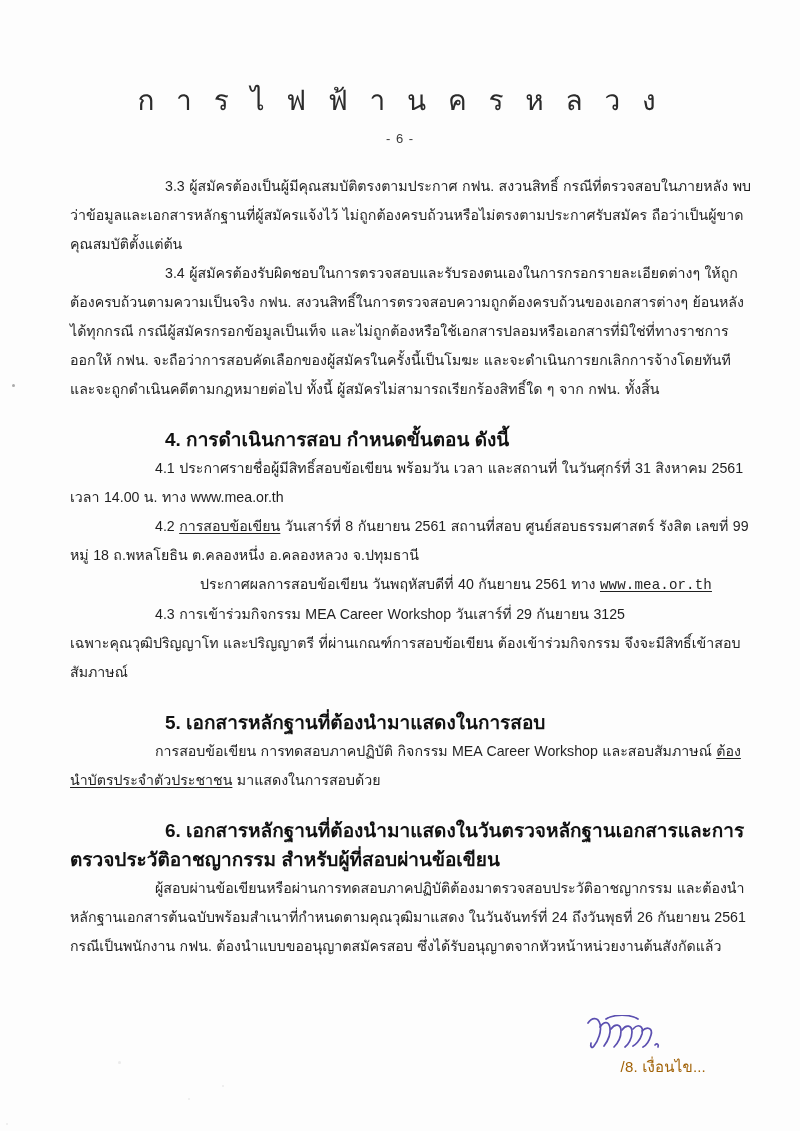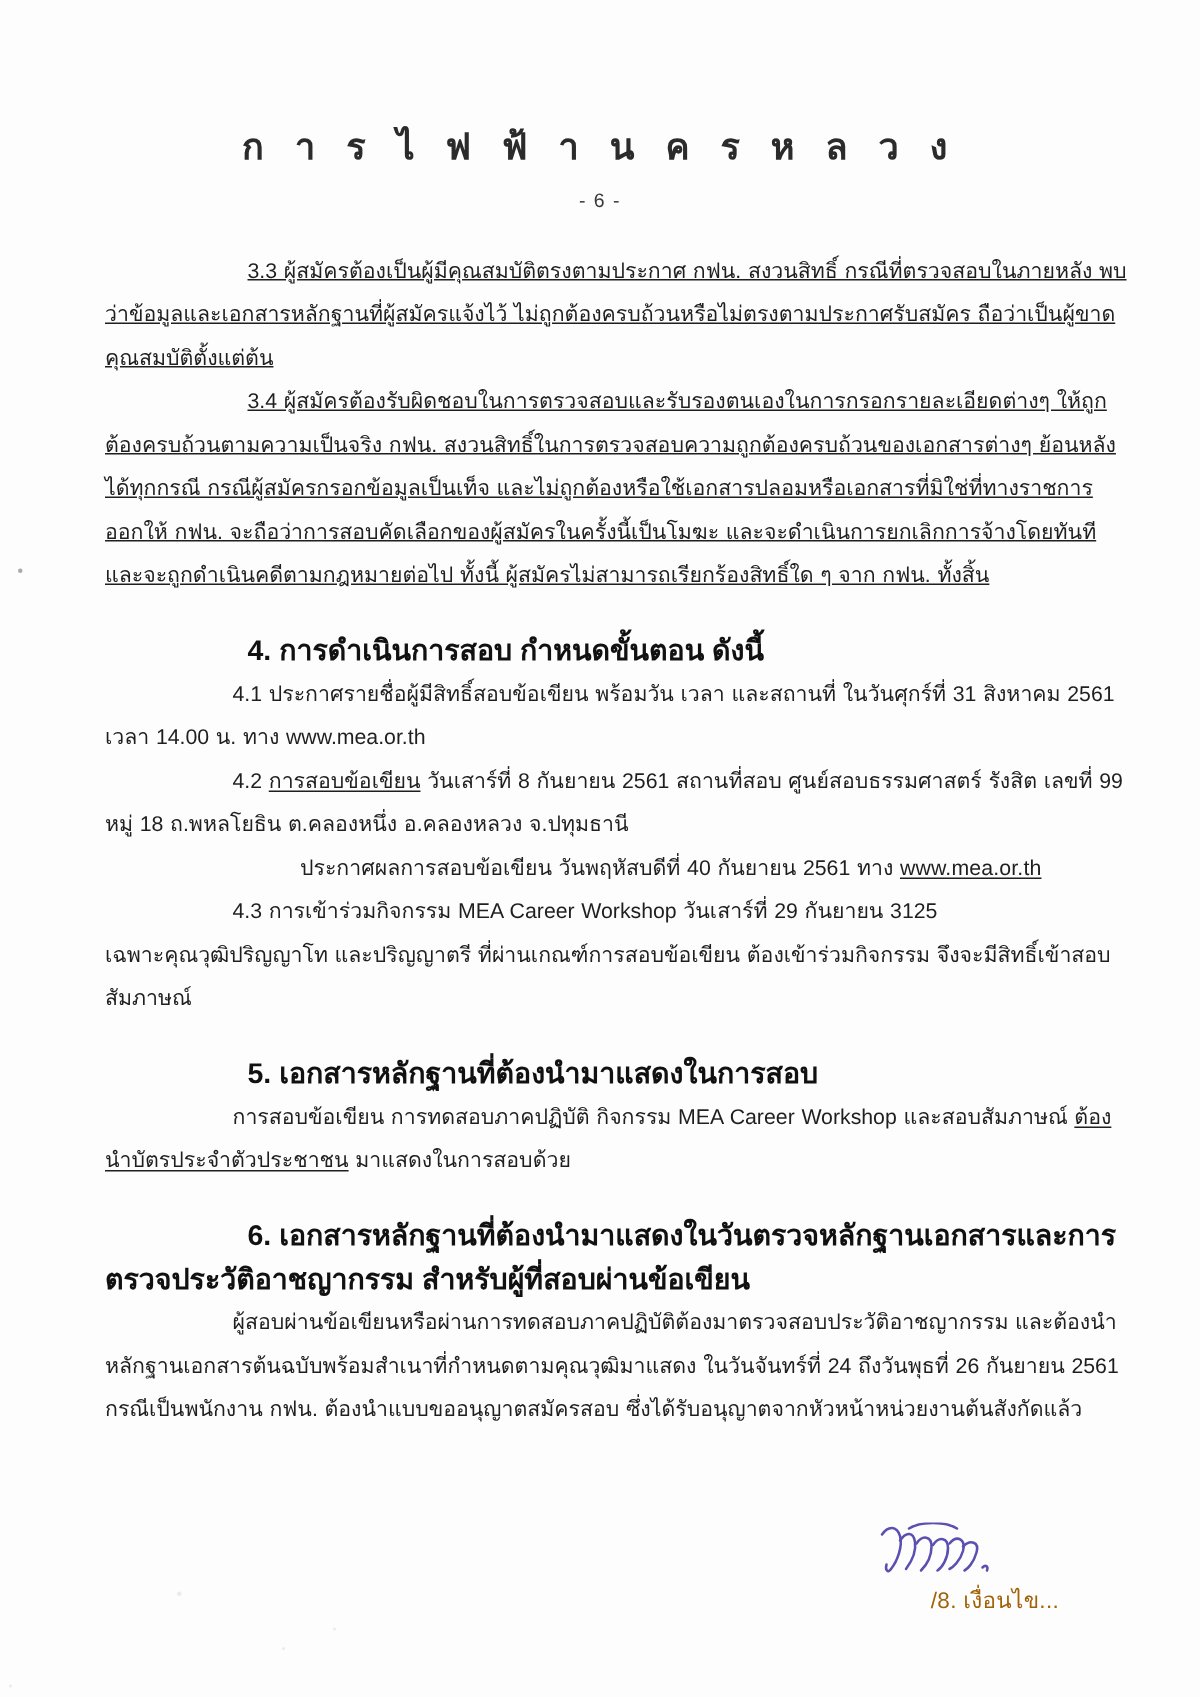--- a/index.html
+++ b/index.html
@@ -25,24 +25,24 @@
     padding: 0;
     background: #fdfdfd;
   }
 
   
   .doc-header {
     text-align: center;
     padding-top: 78px;
   }
   .org-title {
-    font-size: 24px;
+    font-size: 28px;
     letter-spacing: 7px;
     color: #2b2b2b;
-    font-weight: 700;
+    font-weight: 400;
     white-space: nowrap;
   }
   .page-number {
     font-size: 13px;
     color: #3a3a3a;
     margin-top: 9px;
     letter-spacing: 1px;
   }
 
   
@@ -57,41 +57,41 @@
     line-height: 29px;
     color: #1f1f1f;
     text-align: left;
     margin: 0;
     word-spacing: 0.5px;
   }
   .para + .para {
     margin-top: 0px;
   }
 
-  .indent-1 { text-indent: 95px; text-decoration: underline; }
+  .indent-1 { text-indent: 95px; }
   .indent-2 { text-indent: 85px; }
   .indent-3 { text-indent: 130px; }
 
   .block-gap-sm { margin-top: 10px; }
   .block-gap-md { margin-top: 17px; }
   .block-gap-lg { margin-top: 21px; }
 
   .heading {
     font-size: 19px;
     line-height: 29px;
     font-weight: bold;
     color: #111;
     margin: 0;
   }
   .heading.h-indent { text-indent: 95px; }
 
   .u { text-decoration: underline; text-underline-offset: 2px; }
 
   .latin {
-    font-family: Liberation Sans, sans-serif;
+    font-family: Liberation Mono, monospace;
     letter-spacing: 0.1px;
   }
 
   
   .margin-speck {
     position: absolute;
     left: 12px;
     top: 212px;
     width: 3px;
     height: 3px;

